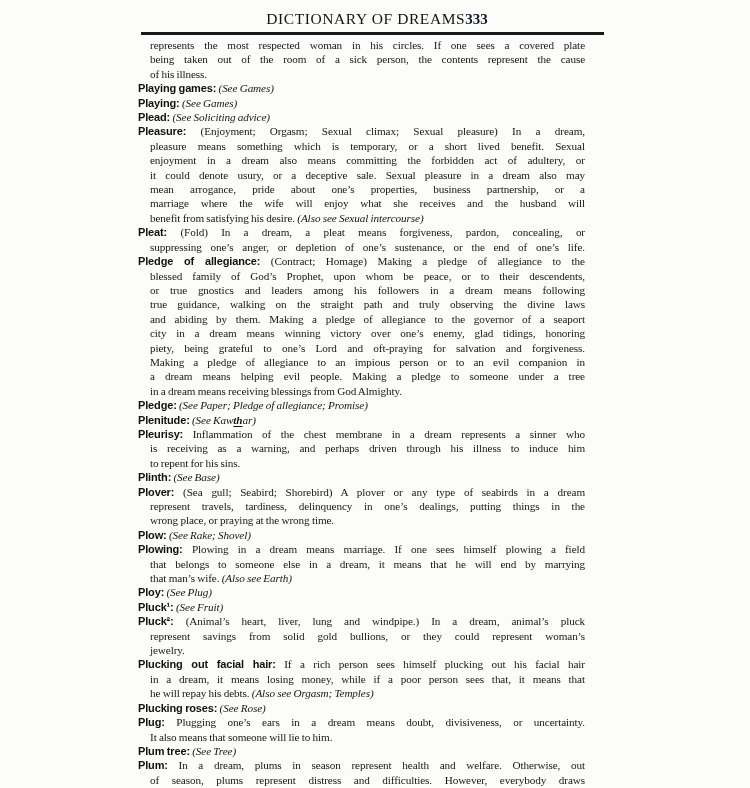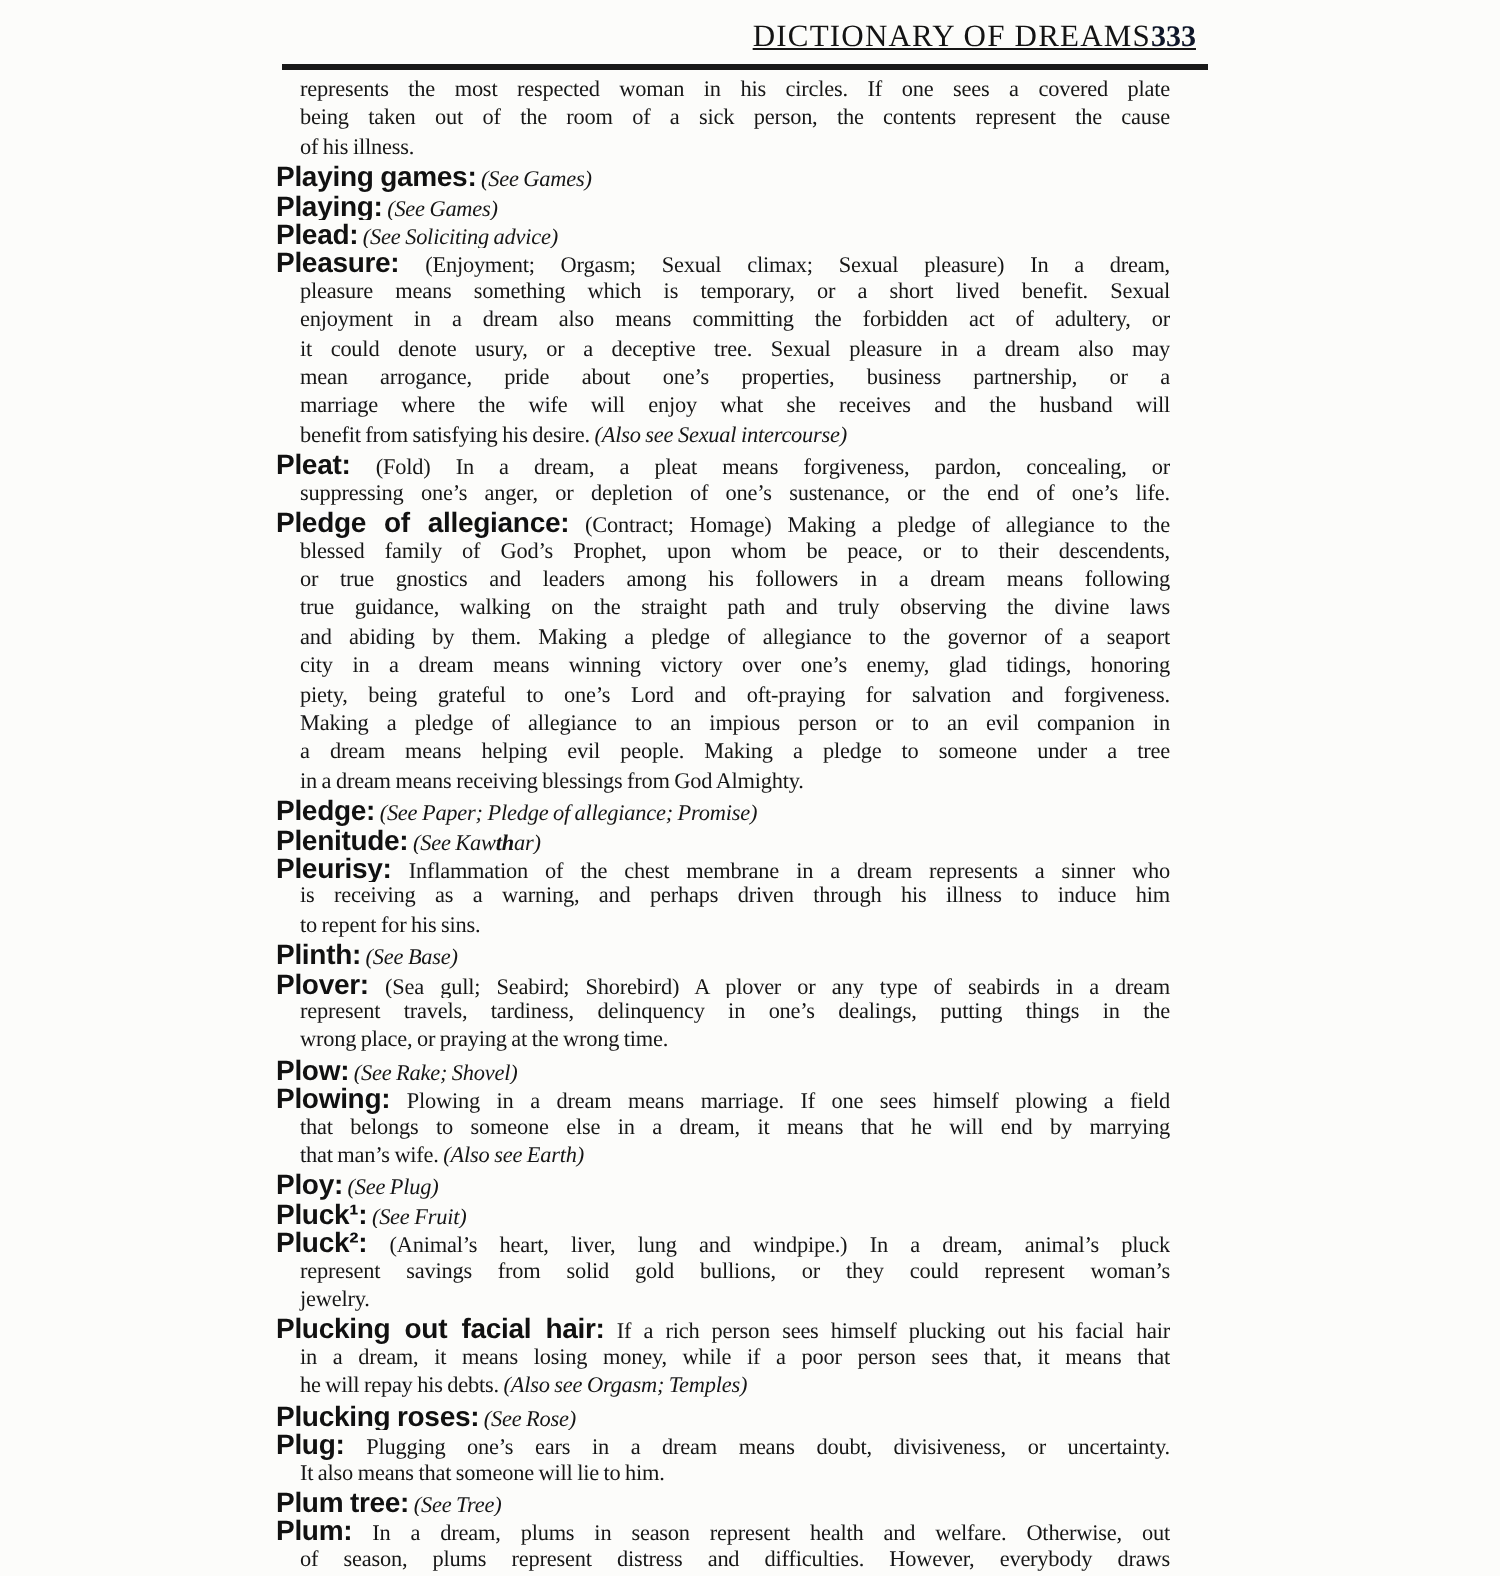--- a/index.html
+++ b/index.html
@@ -8,22 +8,22 @@
     background:#fcfcfa;
     font-family:"Liberation Serif",serif;
     color:#161616;
   }
   .page-header{
     position:absolute;left:141px;top:10px;width:463px;
     border-bottom:3px solid #191919;
     padding-bottom:4px;
   }
   .header-row{
-    display:flex;justify-content:flex-end;align-items:baseline;
-    padding-left:15px;padding-right:6px;text-decoration:underline;
+    display:flex;justify-content:center;align-items:baseline;
+    padding-left:15px;padding-right:6px;
   }
   .header-title{
     font-family:"Liberation Serif",serif;
     font-size:15.5px;letter-spacing:0.6px;color:#141414;
   }
   .header-page-number{
     font-family:"Liberation Serif",serif;
     font-size:15px;color:#0f172a;font-weight:600;
   }
   .page-content{
@@ -32,21 +32,21 @@
   .line{
     font-size:11.2px;line-height:14.42px;height:14.42px;
     letter-spacing:-0.1px;word-spacing:-0.4px;
     overflow:hidden;white-space:normal;
   }
   .line.ind{padding-left:12px;}
   .line.just{text-align:justify;text-align-last:justify;}
   .s-n{}
   .s-b{
     font-family:"Liberation Sans",sans-serif;font-weight:700;
-    font-size:14px;letter-spacing:-0.15px;color:#111;
+    font-size:11px;letter-spacing:-0.15px;color:#111;
   }
   .s-i{font-style:italic;}
   .s-iu{font-style:italic;text-decoration:underline;text-underline-offset:1.5px;font-weight:bold;}
 </style>
 </head>
 <body>
 
 <div class="page-header">
   <div class="header-row">
     <span class="header-title">DICTIONARY OF DREAMS</span>
@@ -66,21 +66,21 @@
     <div class="entry">
       <div class="line"><span class="s-b">Playing:</span><span class="s-i"> (See Games)</span></div>
     </div>
     <div class="entry">
       <div class="line"><span class="s-b">Plead:</span><span class="s-i"> (See Soliciting advice)</span></div>
     </div>
     <div class="entry">
       <div class="line just"><span class="s-b">Pleasure:</span><span class="s-n"> (Enjoyment; Orgasm; Sexual climax; Sexual pleasure) In a dream,</span></div>
       <div class="line ind just"><span class="s-n">pleasure means something which is temporary, or a short lived benefit. Sexual</span></div>
       <div class="line ind just"><span class="s-n">enjoyment in a dream also means committing the forbidden act of adultery, or</span></div>
-      <div class="line ind just"><span class="s-n">it could denote usury, or a deceptive tree. Sexual pleasure in a dream also may</span></div>
+      <div class="line ind just"><span class="s-n">it could denote usury, or a deceptive sale. Sexual pleasure in a dream also may</span></div>
       <div class="line ind just"><span class="s-n">mean arrogance, pride about one’s properties, business partnership, or a</span></div>
       <div class="line ind just"><span class="s-n">marriage where the wife will enjoy what she receives and the husband will</span></div>
       <div class="line ind"><span class="s-n">benefit from satisfying his desire. </span><span class="s-i">(Also see Sexual intercourse)</span></div>
     </div>
     <div class="entry">
       <div class="line just"><span class="s-b">Pleat:</span><span class="s-n"> (Fold) In a dream, a pleat means forgiveness, pardon, concealing, or</span></div>
       <div class="line ind just"><span class="s-n">suppressing one’s anger, or depletion of one’s sustenance, or the end of one’s life.</span></div>
     </div>
     <div class="entry">
       <div class="line just"><span class="s-b">Pledge of allegiance:</span><span class="s-n"> (Contract; Homage) Making a pledge of allegiance to the</span></div>

